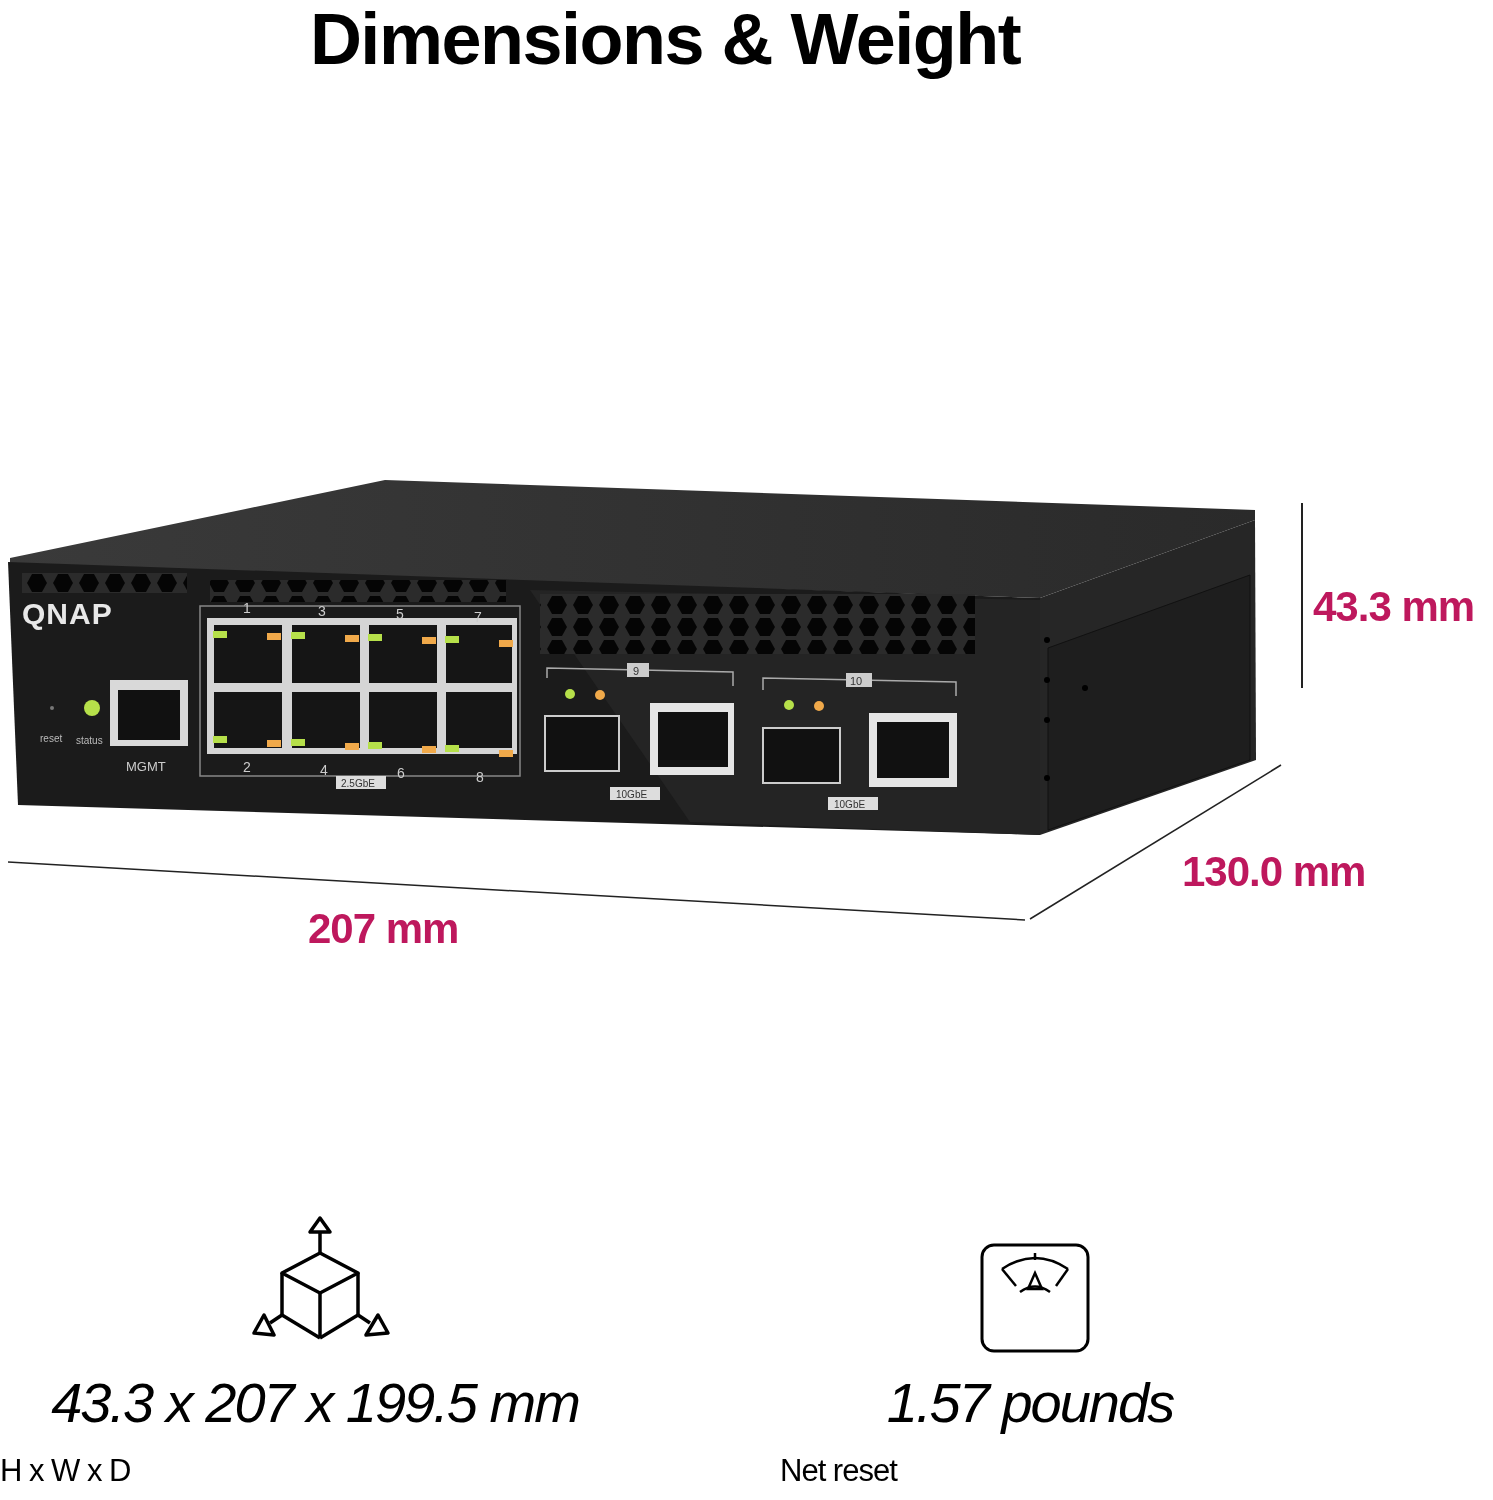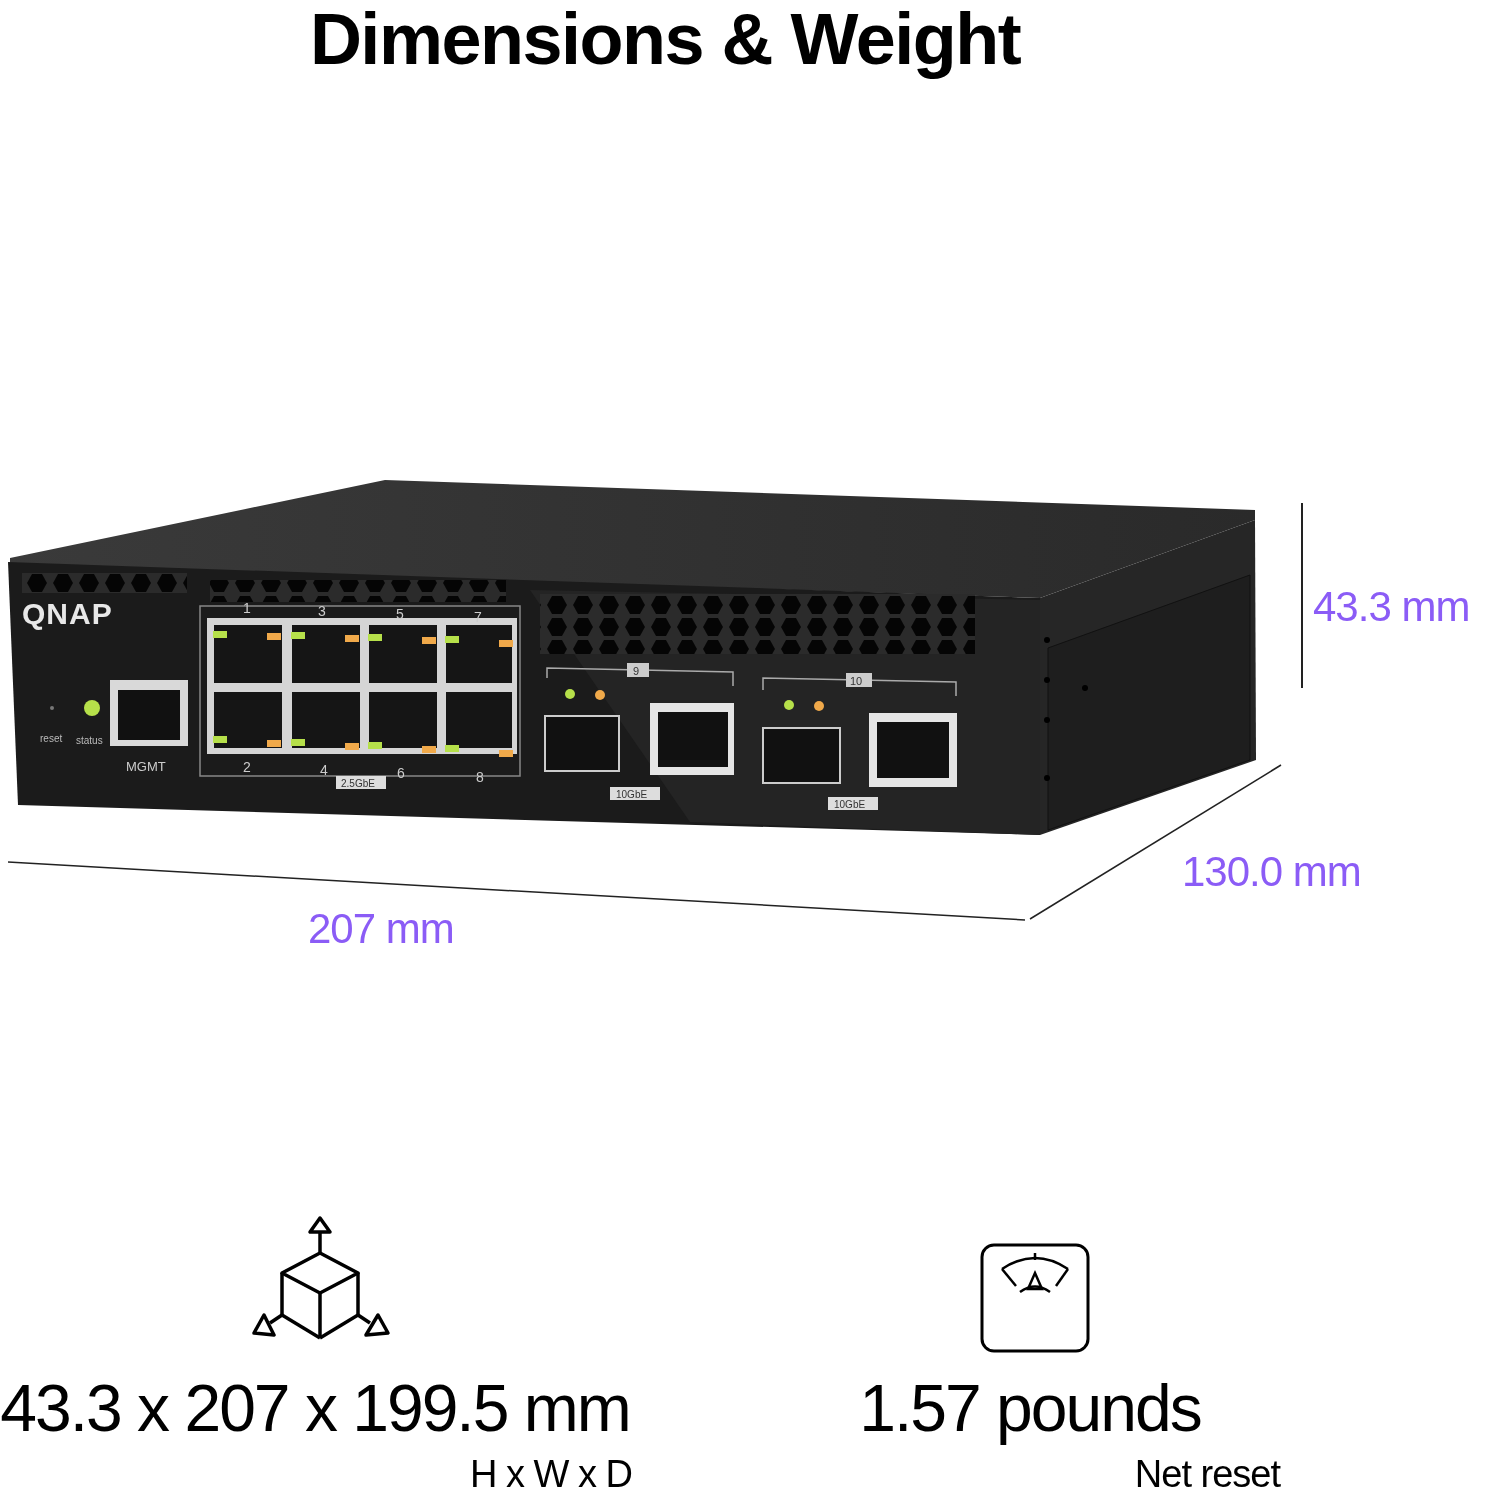--- a/index.html
+++ b/index.html
@@ -1,21 +1,21 @@
 <!DOCTYPE html>
 <html><head>
 <meta charset="utf-8">
 <style>
   html,body{margin:0;padding:0;background:#ffffff;}
   body{width:1493px;height:1500px;position:relative;overflow:hidden;font-family:"Liberation Sans",sans-serif;color:#000;}
   .title{position:absolute;left:0;width:1330px;top:-2px;text-align:center;font-weight:bold;font-size:72px;letter-spacing:-1.5px;}
-  .lbl{position:absolute;font-size:42px;letter-spacing:-1px;color:#8b5cf6;}
+  .lbl{position:absolute;font-size:42px;letter-spacing:-1px;color:#be185d;font-weight:bold;}
   .icon{position:absolute;}
-  .big{position:absolute;font-size:66px;letter-spacing:-2px;text-align:center;}
-  .small{position:absolute;font-size:38px;letter-spacing:-1px;text-align:right;}
+  .big{position:absolute;font-size:56px;letter-spacing:-2px;text-align:center;font-style:italic;}
+  .small{position:absolute;font-size:31px;letter-spacing:-1px;text-align:left;}
 </style>
 </head>
 <body>
 
 <div class="title">Dimensions &amp; Weight</div>
 
 <svg class="icon" style="left:0;top:470px" width="1300" height="380" viewBox="0 470 1300 380">
   <defs>
     <pattern id="hex" width="26" height="22" patternUnits="userSpaceOnUse">
       <rect width="26" height="22" fill="#2b2b2b"></rect>

